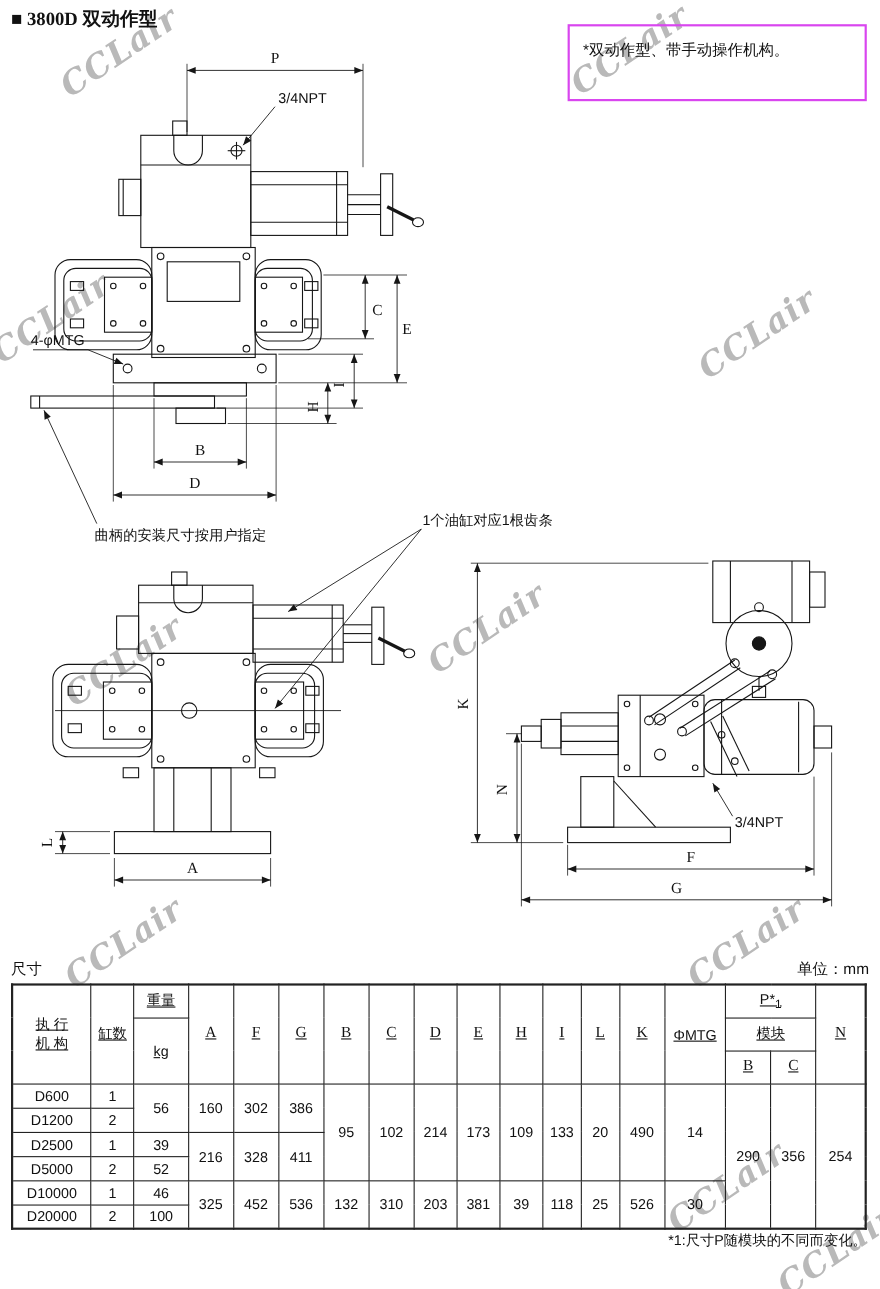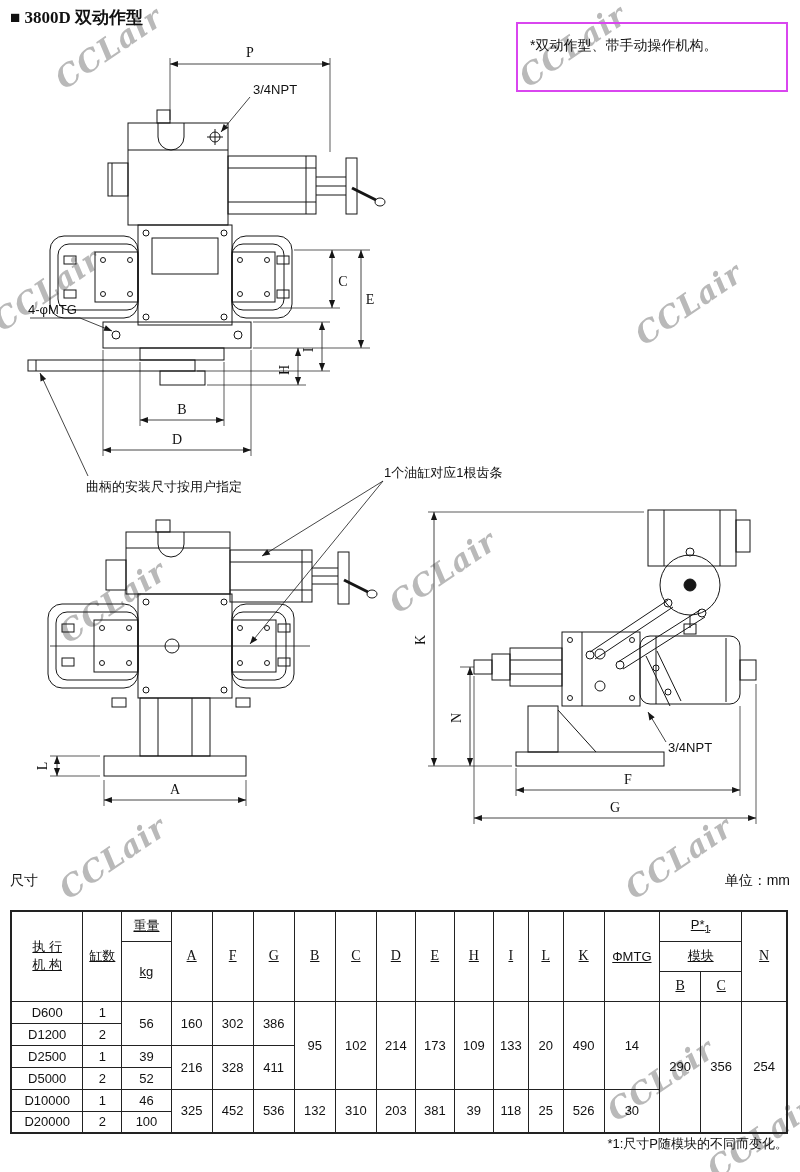--- a/index.html
+++ b/index.html
@@ -21,21 +21,21 @@
   .note-box {
     position:absolute; left:516px; top:22px; width:272px; height:70px; z-index:2;
     border:2px solid #d946ef; padding:10px 12px; font-size:14px; line-height:1.7;
     background:transparent;
   }
   .note-box .l2 { padding-left:9px; }
   svg.drawings { position:absolute; left:0; top:0; z-index:1; }
   svg text { font-family:"Liberation Sans", sans-serif; font-size:13px; fill:#111; stroke:none; }
   svg text.dimletter { font-family:"Liberation Serif", serif; font-size:14px; }
   .table-section { position:absolute; left:10px; top:872px; width:780px; z-index:2; }
-  .cap-row { display:flex; justify-content:space-between; font-size:14px; margin-bottom:20px; }
+  .cap-row { display:flex; justify-content:space-between; font-size:14px; margin-bottom:4px; }
   table.dim-table { border-collapse:collapse; width:778px; table-layout:fixed; border:2px solid #222; background:transparent; }
   .dim-table td {
     border:1px solid #222; text-align:center; vertical-align:middle;
     font-size:13px; padding:0; background:transparent; overflow:hidden;
   }
   .dim-table tr.hrow td { height:30px; font-size:13px;text-decoration:underline; }
   .dim-table tr.hrow td.letter { font-family:"Liberation Serif", serif; font-size:14px; }
   .dim-table tr.brow td { height:22px; }
   .footnote { text-align:right; font-size:13px; margin-top:1px; padding-right:2px; }
 </style>

